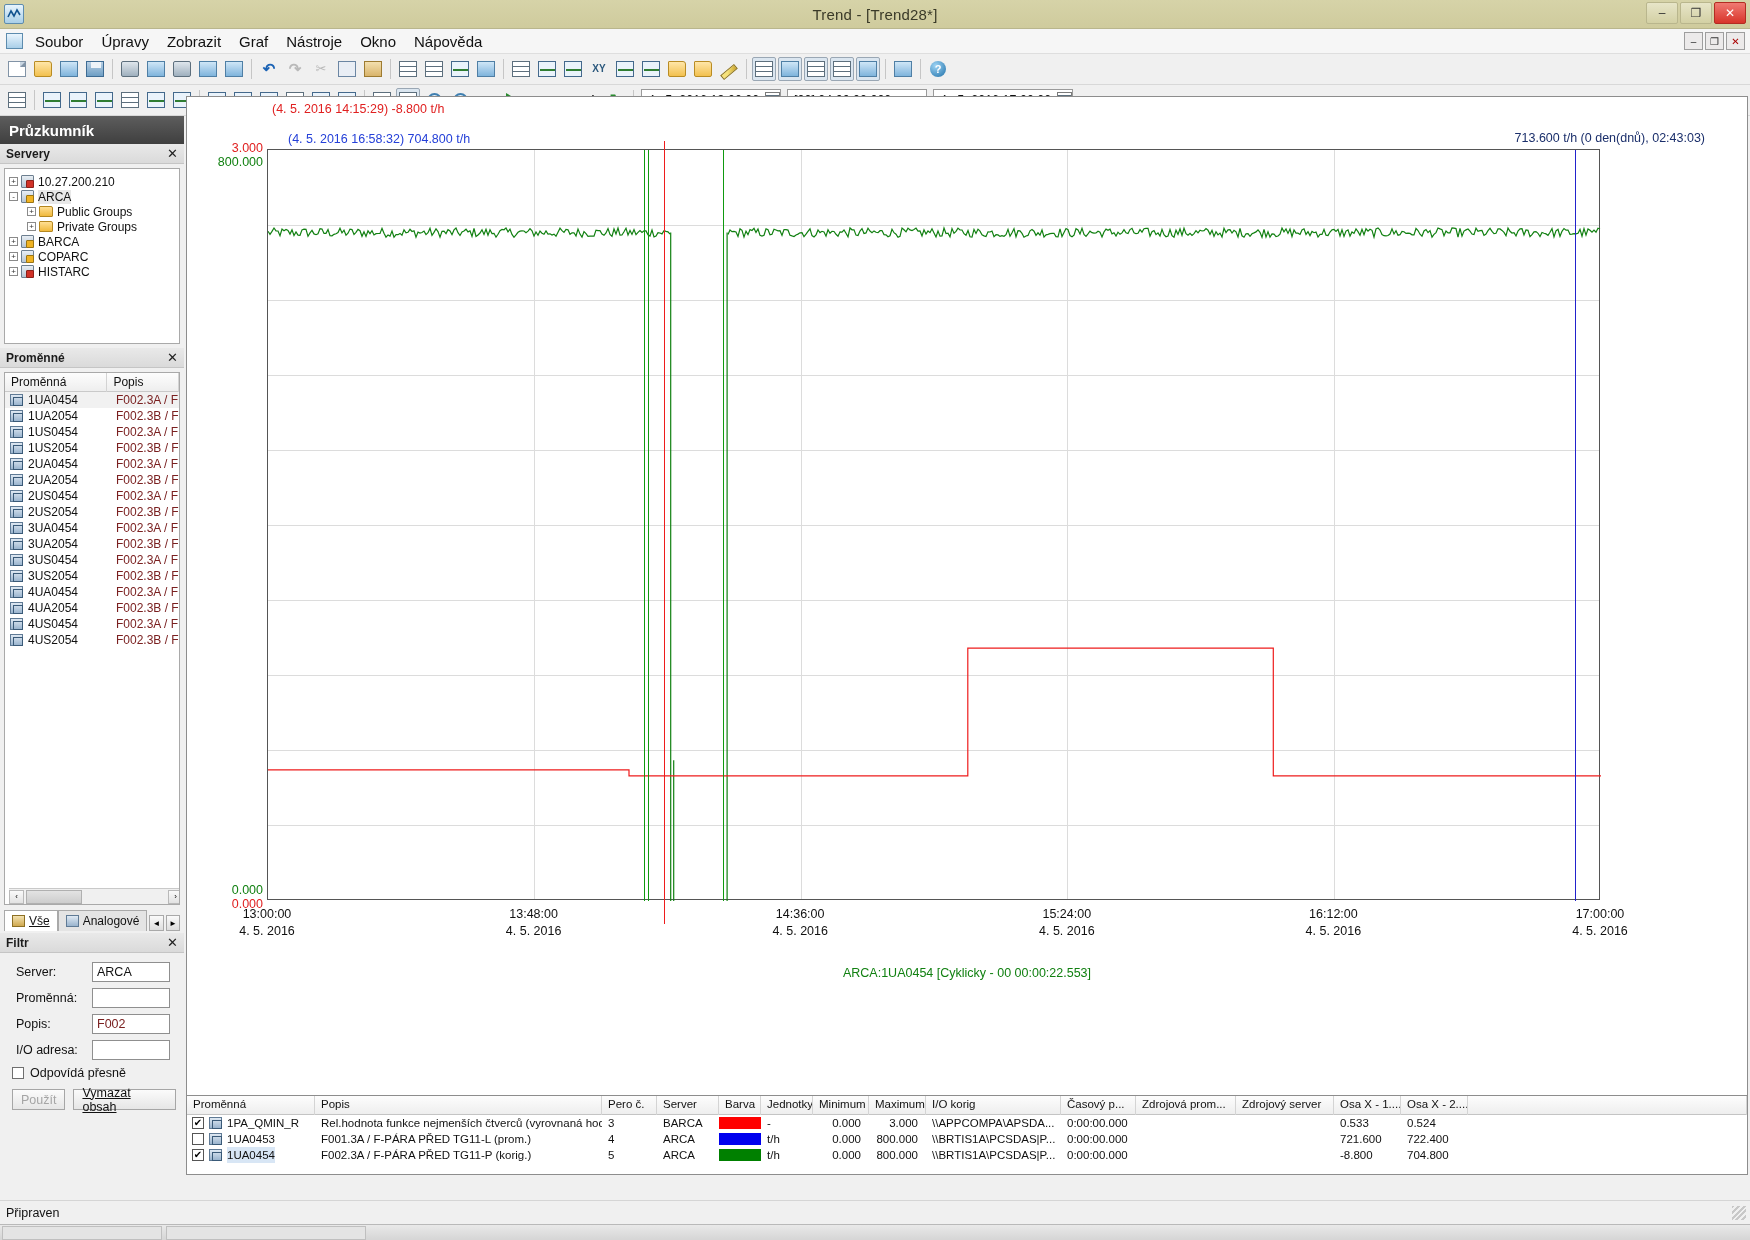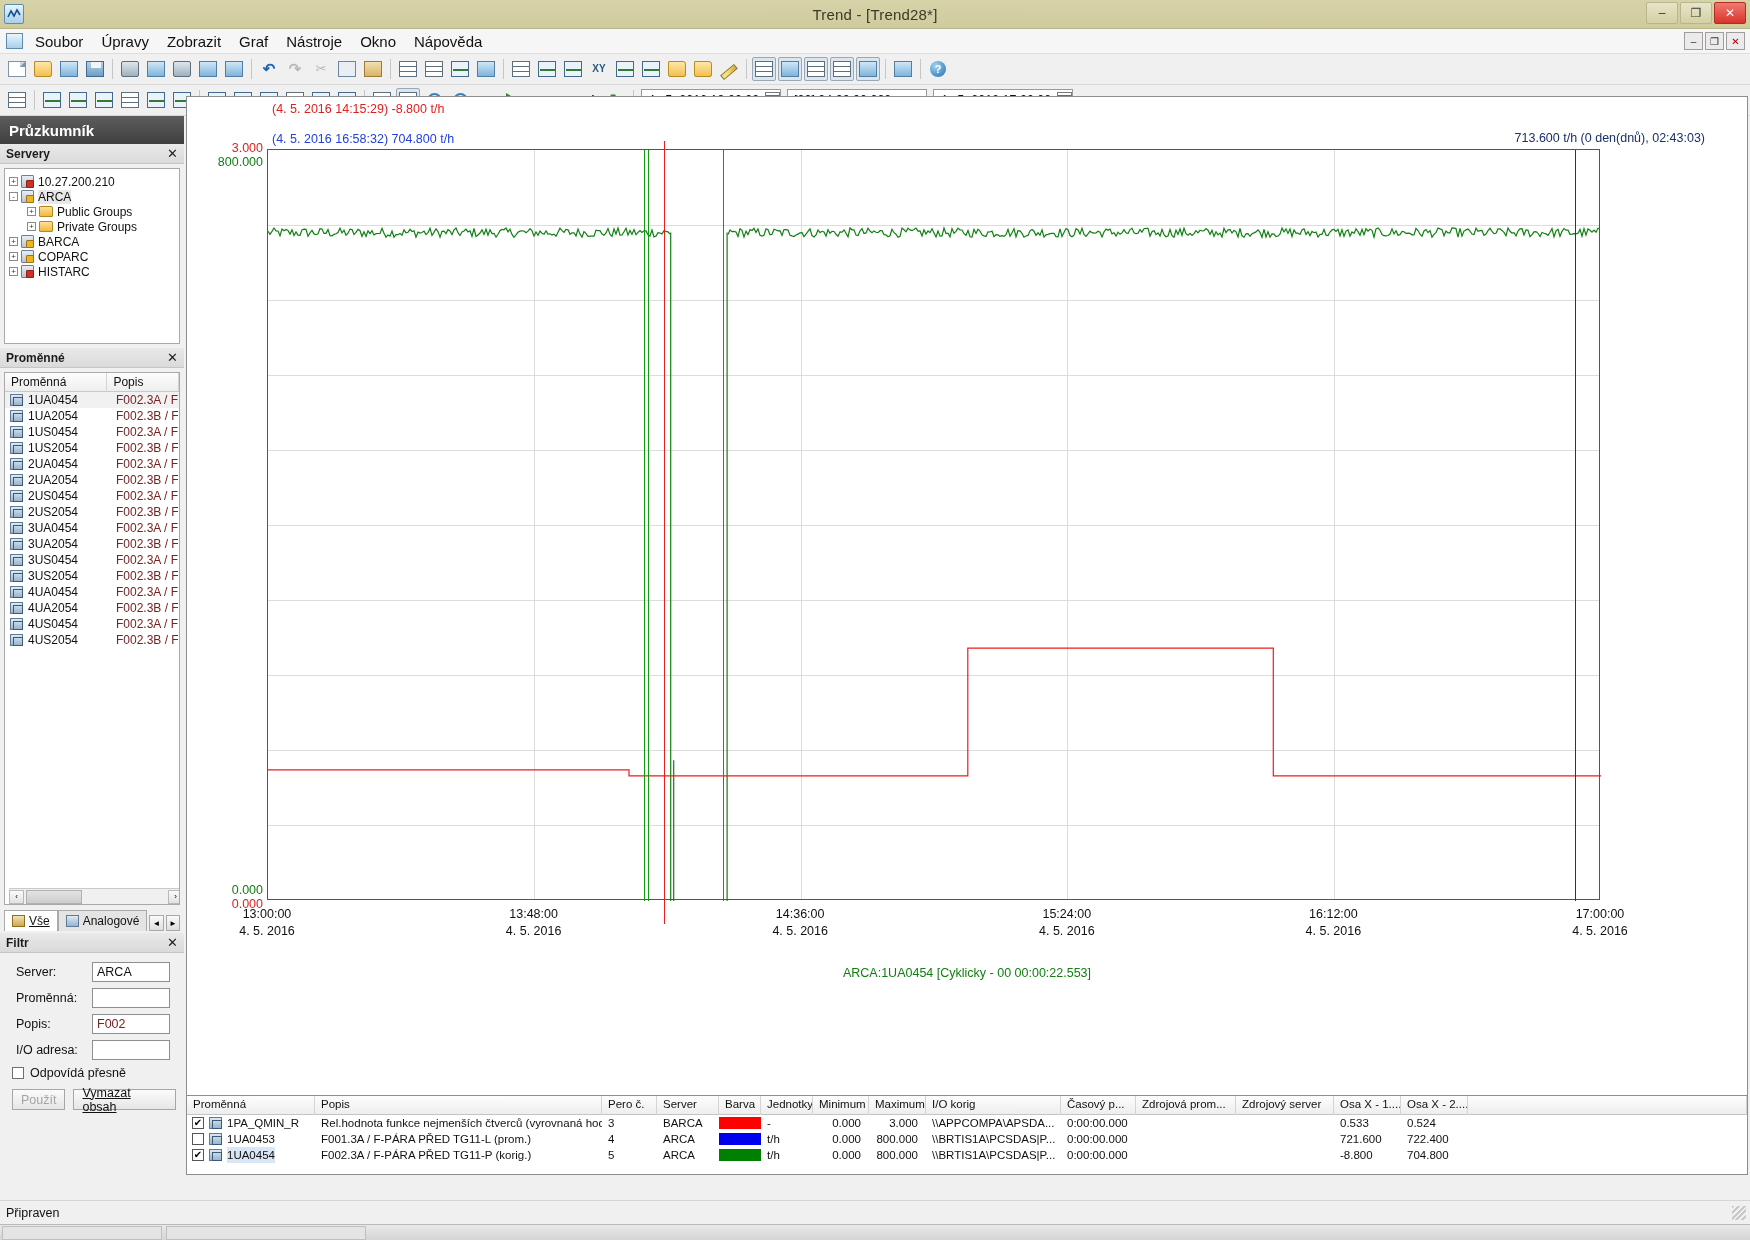--- a/index.html
+++ b/index.html
@@ -677,21 +677,21 @@
       </div>
       <div class="fbtns">
         <div class="fbtn disabled">Použít</div>
         <div class="fbtn link">Vymazat obsah</div>
       </div>
     </div>
   </div>
 
   <div class="chartpane">
     <div class="annot red" style="left:85px; top:5px;">(4. 5. 2016 14:15:29) -8.800 t/h</div>
-    <div class="annot blue" style="left:85px; top:35px;">(4. 5. 2016 16:58:32) 704.800 t/h</div>
+    <div class="annot blue" style="left:101px; top:35px;">(4. 5. 2016 16:58:32) 704.800 t/h</div>
     <div class="annot dark" style="right:42px; top:34px;">713.600 t/h (0 den(dnů), 02:43:03)</div>
 
     <div class="ylab red" style="left:18px; top:44px; width:58px;">3.000</div>
     <div class="ylab green" style="left:8px; top:58px; width:68px;">800.000</div>
     <div class="ylab green" style="left:8px; top:786px; width:68px;">0.000</div>
     <div class="ylab red" style="left:18px; top:800px; width:58px;">0.000</div>
 
     <div class="plot">
 
       <div class="gline v" style="left:266px;"></div>

